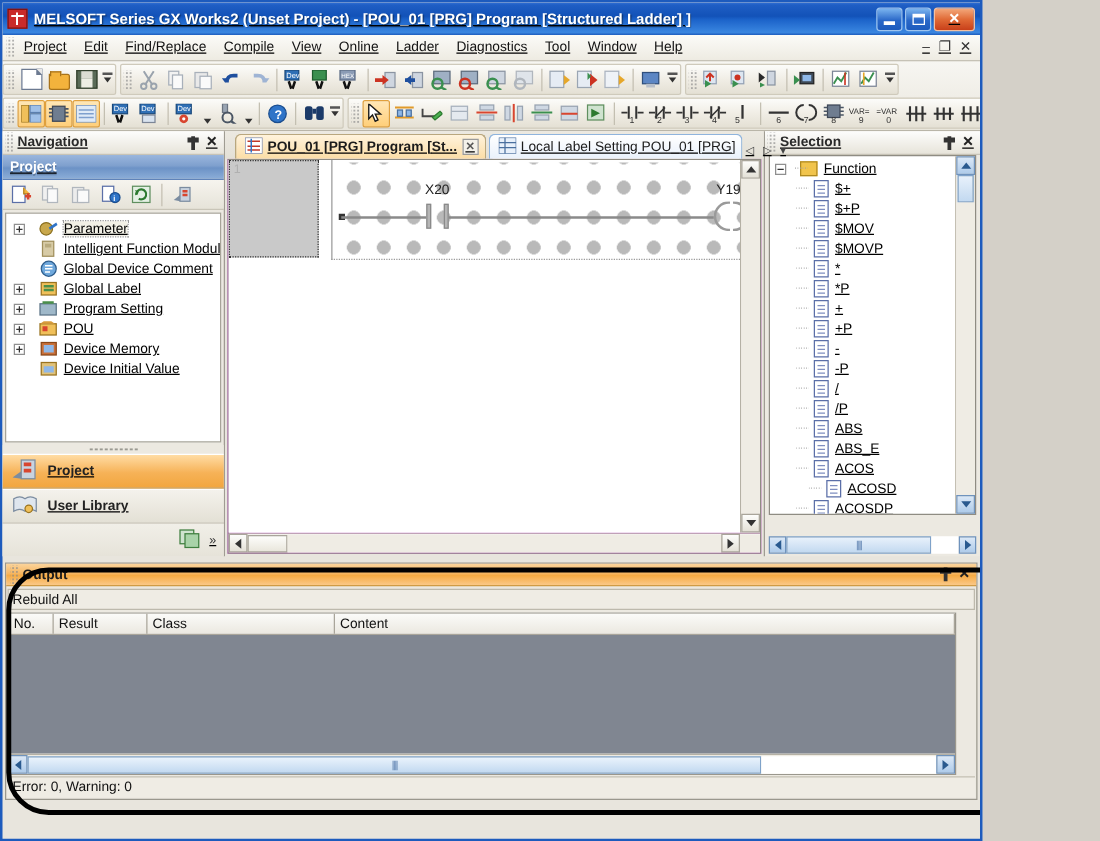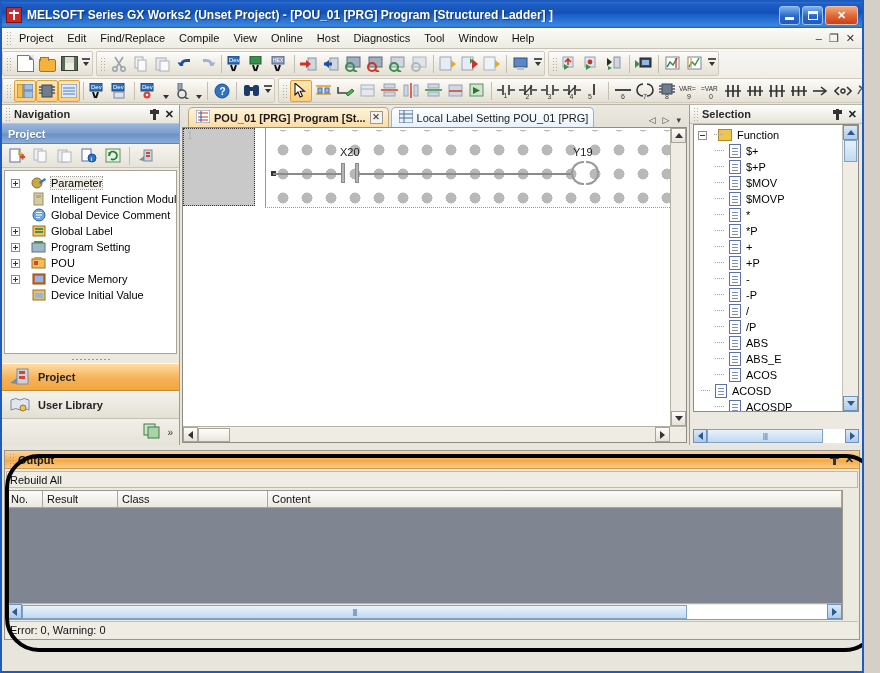--- a/index.html
+++ b/index.html
@@ -7,24 +7,25 @@
     margin: 0; padding: 0;
     width: 880px; height: 673px;
     overflow: hidden;
     font-family: "Liberation Sans", sans-serif;
     font-size: 11px;
     background: #d4d0c8;
   }
 
   #app {
     position: relative;
-    width: 864px; height: 673px;
+    width: 786px; height: 673px;
     background: #e8e5dd;
     border: 2px solid #1d5bbd;
     overflow: hidden;
+    text-decoration: underline;
   }
 
   
   .titlebar {
     height: 26px;
     background: linear-gradient(to bottom, #2f6fd4 0%, #1f5ec4 8%, #1252b8 42%, #1b62c9 52%, #3a86e0 92%, #1d5bbd 100%);
     display: flex; align-items: center;
     padding: 0 2px 0 4px;
     position: relative;
   }
@@ -481,21 +482,21 @@
   </div>
 
   <div class="menubar">
     <div class="grip"></div>
     <div class="menu-item">Project</div>
     <div class="menu-item">Edit</div>
     <div class="menu-item">Find/Replace</div>
     <div class="menu-item">Compile</div>
     <div class="menu-item">View</div>
     <div class="menu-item">Online</div>
-    <div class="menu-item">Host</div>
+    <div class="menu-item">Ladder</div>
     <div class="menu-item">Diagnostics</div>
     <div class="menu-item">Tool</div>
     <div class="menu-item">Window</div>
     <div class="menu-item">Help</div>
     <div class="mdi-btns">
       <span>–</span>
       <span>❐</span>
       <span>✕</span>
     </div>
   </div>
@@ -1292,21 +1293,21 @@
           <div class="sel-row" style="padding-left:17px;">
               <div class="dotline"></div>
               <div class="file-ic"></div>
               <span>ABS_E</span>
             </div>
           <div class="sel-row" style="padding-left:17px;">
               <div class="dotline"></div>
               <div class="file-ic"></div>
               <span>ACOS</span>
             </div>
-          <div class="sel-row" style="padding-left:3px;">
+          <div class="sel-row" style="padding-left:27px;">
               <div class="dotline"></div>
               <div class="file-ic"></div>
               <span>ACOSD</span>
             </div>
           <div class="sel-row" style="padding-left:17px;">
               <div class="dotline"></div>
               <div class="file-ic"></div>
               <span>ACOSDP</span>
             </div>
         </div>

